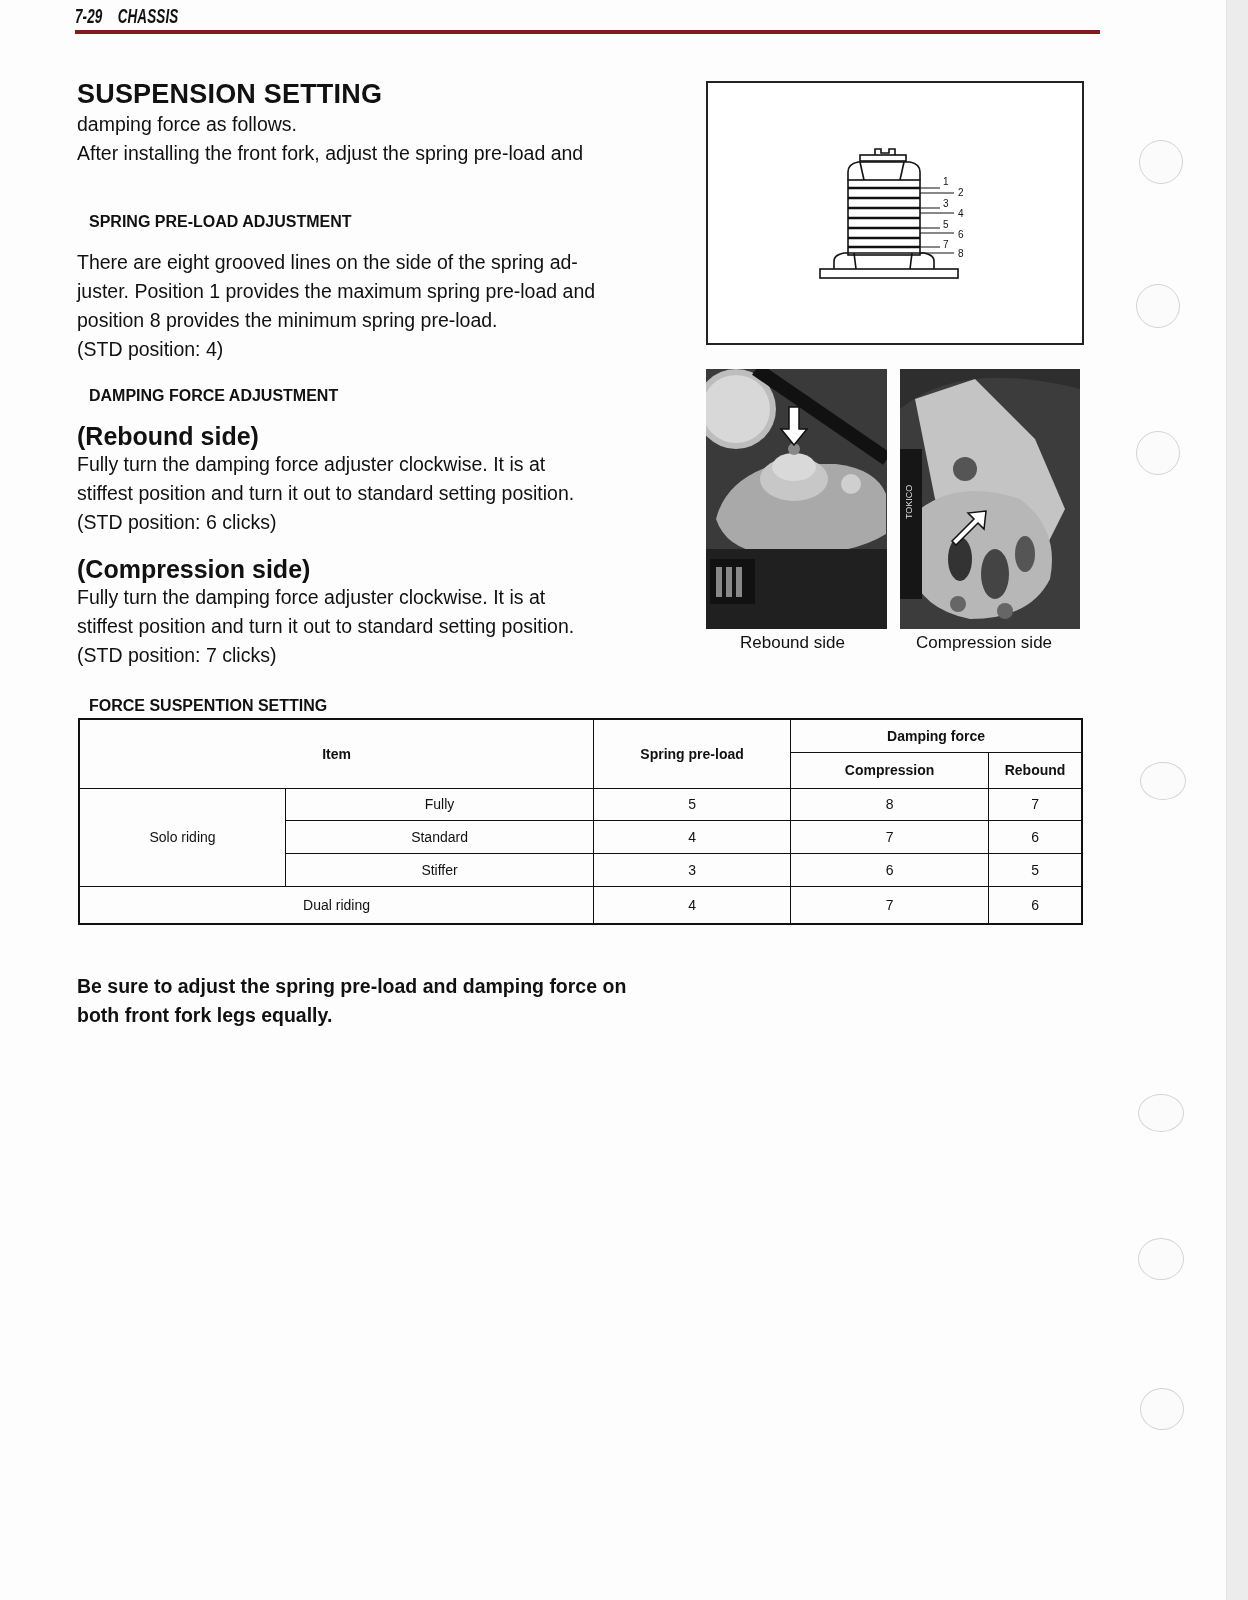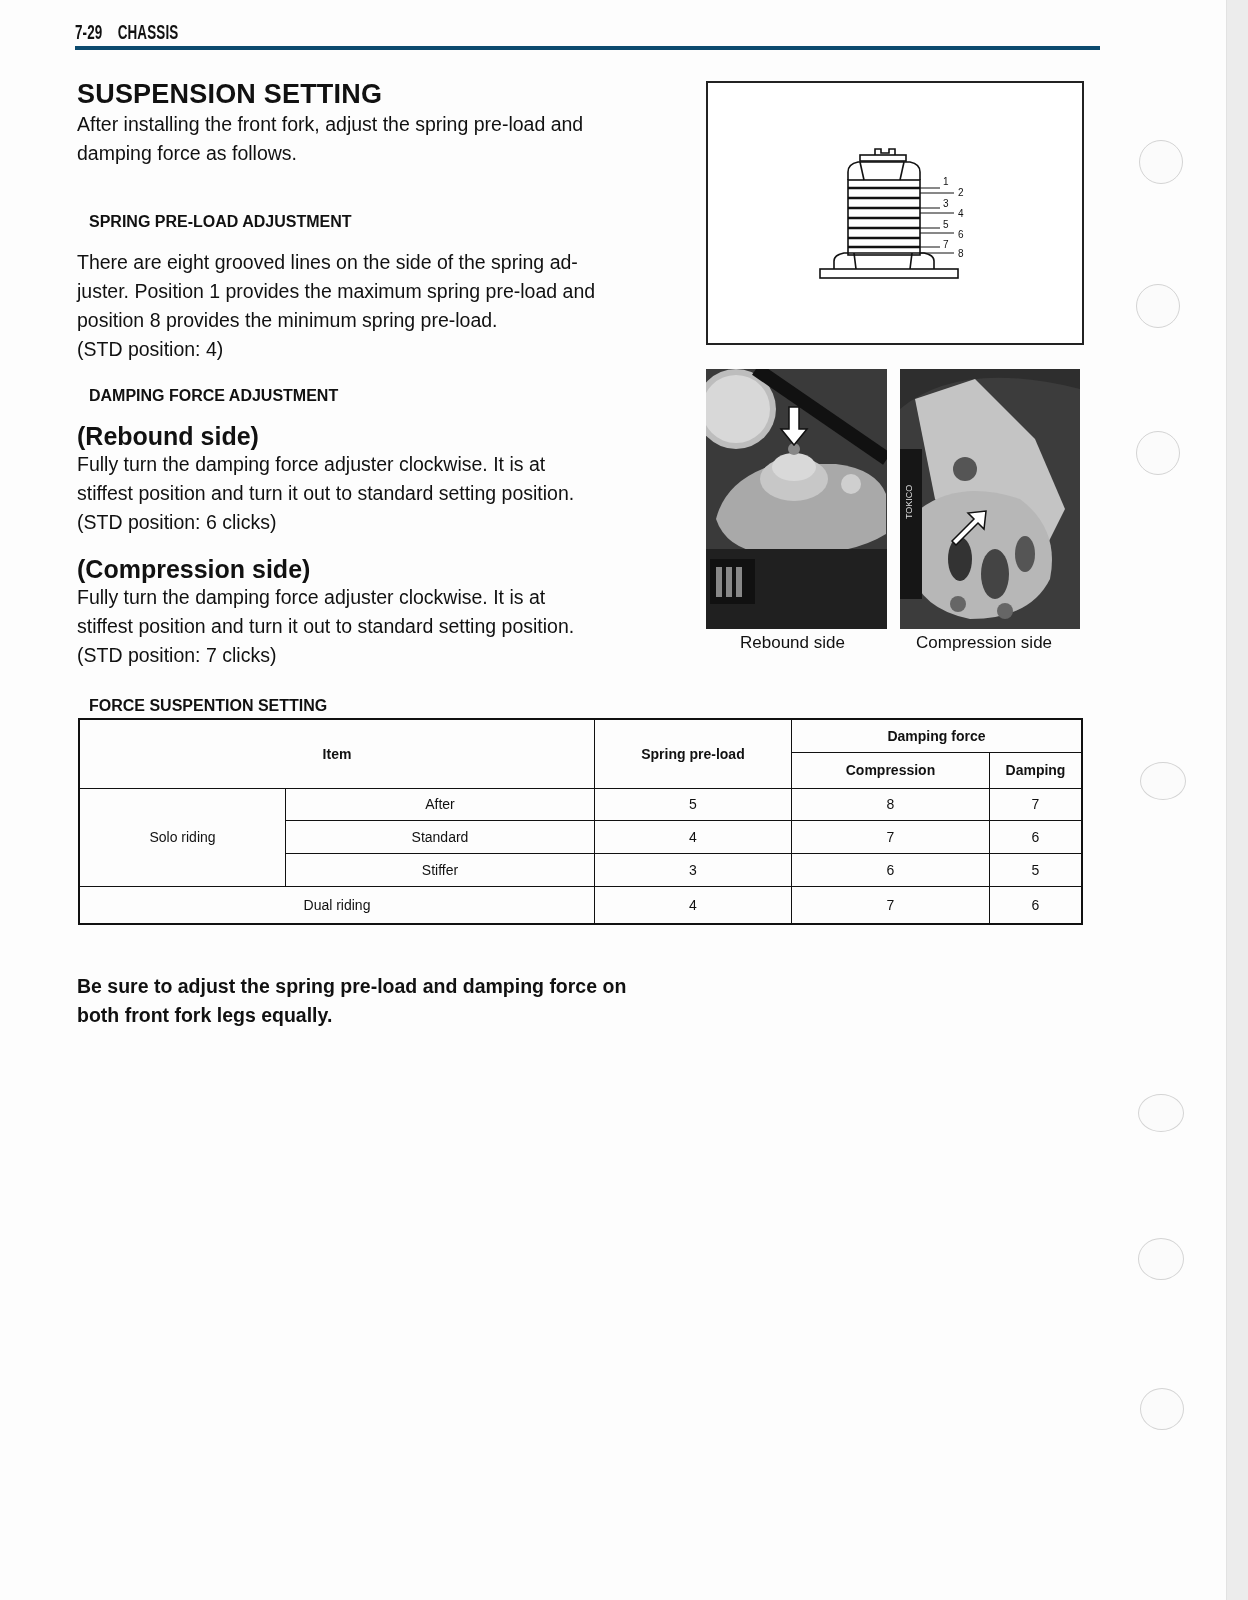--- a/index.html
+++ b/index.html
@@ -10,22 +10,23 @@
   }
   .right-strip {
     position:absolute; left:1226px; top:0; width:22px; height:1600px;
     background:#ececec; border-left:1px solid #e2e2e2;
   }
   .hole {
     position:absolute; width:42px; height:42px; border-radius:50%;
     border:1.5px solid #d4d4d4; background:#fbfbfb;
   }
   .header {
-    position:absolute; left:75px; top:18px; width:1025px; height:28px;
-    border-bottom:4px solid #0c4a6e;
+    position:absolute; left:75px; top:2px; width:1025px; height:28px;
+    border-bottom:4px solid #7f1d1d;
+    font-style:italic;
   }
   .header span {
     font-family: "Liberation Sans", sans-serif; font-weight:bold;
     font-size:20px; letter-spacing:0.2px; transform:scaleX(0.82);
     transform-origin:left; display:inline-block; line-height:28px;
   }
   .text-block { position:absolute; left:77px; width:605px; }
   .h1 { font-size:27px; font-weight:bold; margin:0; line-height:32px; letter-spacing:0.2px; }
   .h2 { font-size:16px; font-weight:bold; margin:12px; line-height:28px; }
   .p  { font-size:19.5px; line-height:29px; margin:0; }
@@ -64,22 +65,22 @@
 <div class="hole" style="left:1140px;top:1388px;width:42px;height:40px;"></div>
 
 <div class="header">
   <span>
     <span>7-29</span>&nbsp;&nbsp;<span>CHASSIS</span>
   </span>
 </div>
 
 <div class="text-block" style="top:78px;">
   <h1 class="h1">SUSPENSION SETTING</h1>
+  <p class="p">damping force as follows.</p>
   <p class="p">After installing the front fork, adjust the spring pre-load and</p>
-  <p class="p">damping force as follows.</p>
 </div>
 
 <div class="text-block" style="top:196px;width:600px;">
   <h2 class="h2">SPRING PRE-LOAD ADJUSTMENT</h2>
   <p class="p">There are eight grooved lines on the side of the spring ad-</p>
   <p class="p">juster. Position 1 provides the maximum spring pre-load and</p>
   <p class="p">position 8 provides the minimum spring pre-load.</p>
   <p class="p">(STD position: 4)</p>
 </div>
 
@@ -193,25 +194,25 @@
 
 <table class="spec">
   <tbody>
       <tr style="height:33px;">
     <th colspan="2" rowspan="2" style="width:410px;">Item</th>
     <th rowspan="2" style="width:196px;">Spring pre-load</th>
     <th colspan="2">Damping force</th>
   </tr>
   <tr style="height:36px;">
     <th style="width:197px;">Compression</th>
-    <th>Damping</th>
+    <th>Rebound</th>
   </tr>
   <tr style="height:32px;">
     <td rowspan="3" style="width:205px;">Solo riding</td>
-    <td>After</td>
+    <td>Fully</td>
     <td>5</td>
     <td>8</td>
     <td>7</td>
   </tr>
   <tr style="height:33px;">
     <td>Standard</td>
     <td>4</td>
     <td>7</td>
     <td>6</td>
   </tr>

